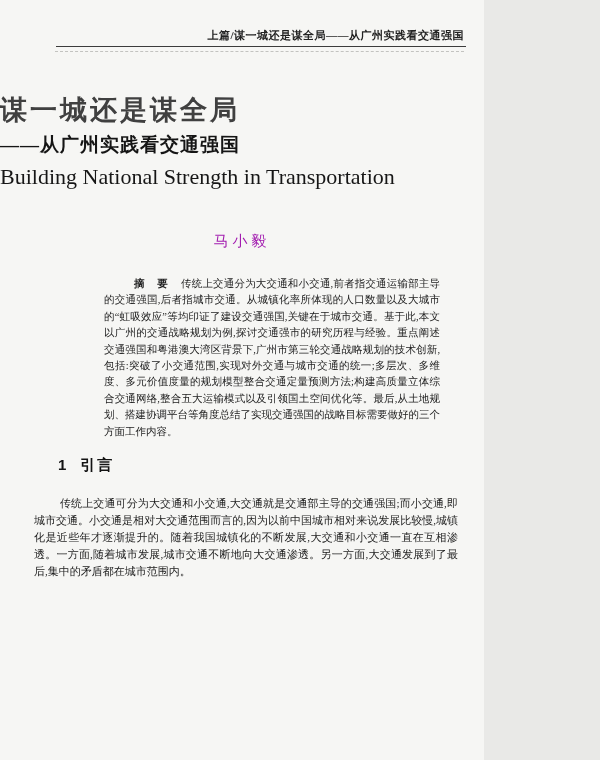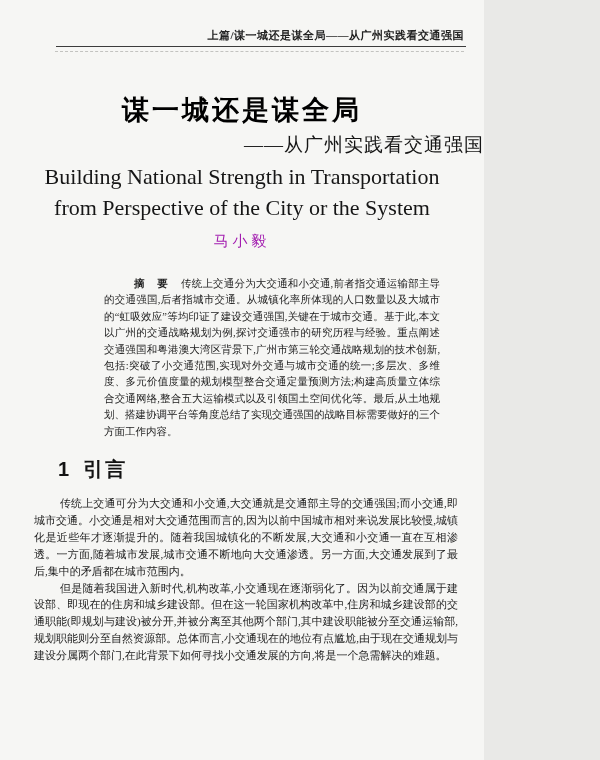--- a/index.html
+++ b/index.html
@@ -31,39 +31,37 @@
     border-top: 1.5px solid #3c3c3c;
   }
   .header-rule-ghost {
     position: absolute;
     top: 51px; left: 55px; right: 20px;
     border-top: 1px dashed #c3c3c0;
   }
   .title-cn {
     position: absolute;
     top: 92px; left: 0; right: 0;
-    text-align: center;
     font-size: 27px;
     font-weight: bold;
     letter-spacing: 3px;
-    color: #000000;
+    color: #404040;
   }
   .subtitle-cn {
     position: absolute;
     top: 132px; left: 0; right: 0;
-    text-align: right;
+    text-align: left;
     font-size: 19px;
-    font-weight: normal;
+    font-weight: bold;
     letter-spacing: 1px;
     color: #151515;
   }
   .title-en {
     position: absolute;
     top: 161px; left: 0; right: 0;
-    text-align: center;
     font-size: 22px;
     line-height: 31px;
     color: #161616;
   }
   .author {
     position: absolute;
     top: 232px; left: 0; right: 0;
     text-align: center;
     font-size: 15px;
     letter-spacing: 4px;
@@ -85,21 +83,21 @@
     text-align: justify;
     color: #222;
   }
   .abstract-block p { text-indent: 30px; margin-left: 48px; }
   .inline-label { font-weight: bold; margin-right: 12px; letter-spacing: 1px; }
   .keywords-line { margin-top: 0; }
   .section-heading {
     position: absolute;
     top: 456px; left: 58px;
     font-family: "Liberation Sans", "DejaVu Sans", sans-serif;
-    font-size: 20px;
+    font-size: 15px;
     font-weight: bold;
     color: #131313;
   }
   .section-heading .sec-title { margin-left: 14px; letter-spacing: 2px; }
   .body-text {
     position: absolute;
     top: 495px; left: 34px; right: 26px;
     font-size: 11px;
     line-height: 16.9px;
     text-align: justify;
@@ -121,33 +119,31 @@
 
   <div class="running-header">上篇/谋一城还是谋全局——从广州实践看交通强国</div>
   <div class="header-rule"></div>
   <div class="header-rule-ghost"></div>
 
   <h1 class="title-cn">谋一城还是谋全局</h1>
   <h2 class="subtitle-cn">——从广州实践看交通强国</h2>
 
   <div class="title-en">
     <div>Building National Strength in Transportation</div>
-    <div>from Perspective of the City or the System</div>
   </div>
 
   <div class="author">马小毅</div>
 
   <div class="abstract-block">
     <p><span class="inline-label">摘　要</span><span>传统上交通分为大交通和小交通,前者指交通运输部主导的交通强国,后者指城市交通。从城镇化率所体现的人口数量以及大城市的“虹吸效应”等均印证了建设交通强国,关键在于城市交通。基于此,本文以广州的交通战略规划为例,探讨交通强市的研究历程与经验。重点阐述交通强国和粤港澳大湾区背景下,广州市第三轮交通战略规划的技术创新,包括:突破了小交通范围,实现对外交通与城市交通的统一;多层次、多维度、多元价值度量的规划模型整合交通定量预测方法;构建高质量立体综合交通网络,整合五大运输模式以及引领国土空间优化等。最后,从土地规划、搭建协调平台等角度总结了实现交通强国的战略目标需要做好的三个方面工作内容。</span></p>
   </div>
 
   <div class="section-heading">
     <span class="sec-num">1</span><span class="sec-title">引言</span>
   </div>
 
   <div class="body-text">
     <p>传统上交通可分为大交通和小交通,大交通就是交通部主导的交通强国;而小交通,即城市交通。小交通是相对大交通范围而言的,因为以前中国城市相对来说发展比较慢,城镇化是近些年才逐渐提升的。随着我国城镇化的不断发展,大交通和小交通一直在互相渗透。一方面,随着城市发展,城市交通不断地向大交通渗透。另一方面,大交通发展到了最后,集中的矛盾都在城市范围内。</p>
-    <p>但是随着我国进入新时代,机构改革,小交通现在逐渐弱化了。因为以前交通属于建设部、即现在的住房和城乡建设部。但在这一轮国家机构改革中,住房和城乡建设部的交通职能(即规划与建设)被分开,并被分离至其他两个部门,其中建设职能被分至交通运输部,规划职能则分至自然资源部。总体而言,小交通现在的地位有点尴尬,由于现在交通规划与建设分属两个部门,在此背景下如何寻找小交通发展的方向,将是一个急需解决的难题。</p>
   </div>
 
   <div class="page-number">51</div>
 
 </div>
 
 </body></html>

